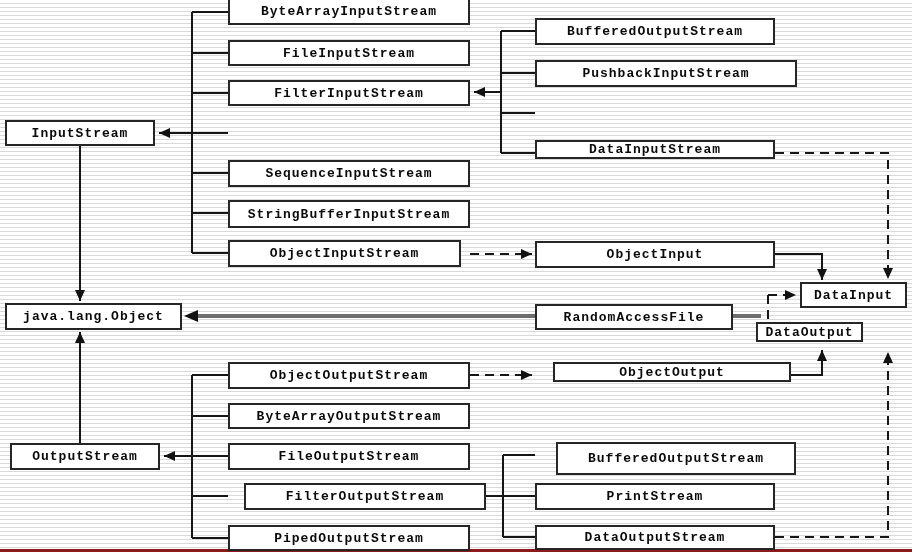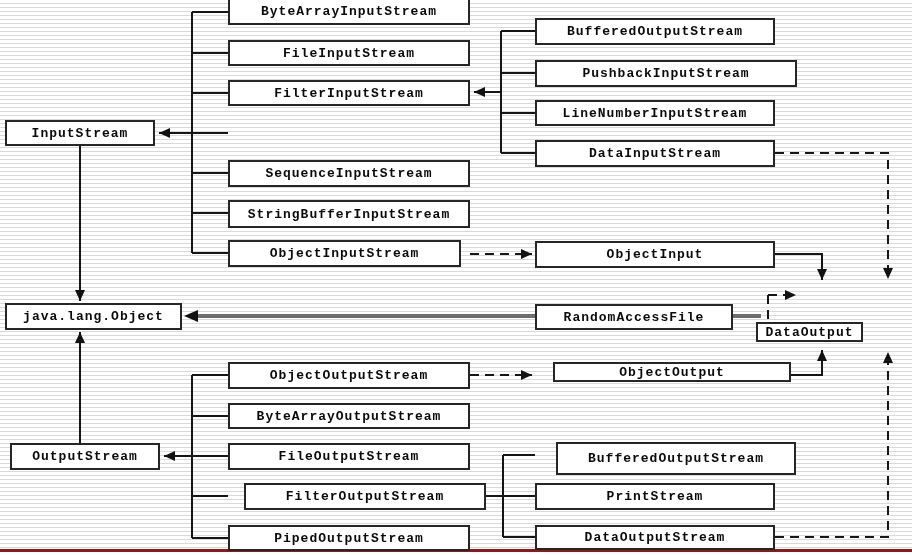--- a/index.html
+++ b/index.html
@@ -99,26 +99,26 @@
 
   <div class="node" style="left:228px;top:-3px;width:242px;height:28px">ByteArrayInputStream</div>
   <div class="node" style="left:228px;top:40px;width:242px;height:26px">FileInputStream</div>
   <div class="node" style="left:228px;top:80px;width:242px;height:26px">FilterInputStream</div>
   <div class="node" style="left:228px;top:160px;width:242px;height:27px">SequenceInputStream</div>
   <div class="node" style="left:228px;top:200px;width:242px;height:28px">StringBufferInputStream</div>
   <div class="node" style="left:228px;top:240px;width:233px;height:27px">ObjectInputStream</div>
 
   <div class="node" style="left:535px;top:18px;width:240px;height:27px">BufferedOutputStream</div>
   <div class="node" style="left:535px;top:60px;width:262px;height:27px">PushbackInputStream</div>
-  <div class="node" style="left:535px;top:100px;width:240px;height:26px">LineNumberInputStream</div>
-  <div class="node" style="left:535px;top:140px;width:240px;height:27px">DataInputStream</div>
+  <div class="node" style="left:535px;top:140px;width:240px;height:19px">DataInputStream</div>
 
   <div class="node" style="left:535px;top:241px;width:240px;height:27px">ObjectInput</div>
   <div class="node" style="left:535px;top:304px;width:198px;height:26px">RandomAccessFile</div>
   <div class="node" style="left:553px;top:362px;width:238px;height:20px">ObjectOutput</div>
+  <div class="node" style="left:800px;top:282px;width:107px;height:26px">DataInput</div>
   <div class="node" style="left:756px;top:322px;width:107px;height:20px">DataOutput</div>
 
   <div class="node" style="left:228px;top:362px;width:242px;height:27px">ObjectOutputStream</div>
   <div class="node" style="left:228px;top:403px;width:242px;height:26px">ByteArrayOutputStream</div>
   <div class="node" style="left:228px;top:443px;width:242px;height:27px">FileOutputStream</div>
   <div class="node" style="left:244px;top:483px;width:242px;height:27px">FilterOutputStream</div>
   <div class="node" style="left:228px;top:525px;width:242px;height:26px">PipedOutputStream</div>
 
   <div class="node" style="left:556px;top:442px;width:240px;height:33px">BufferedOutputStream</div>
   <div class="node" style="left:535px;top:483px;width:240px;height:27px">PrintStream</div>

